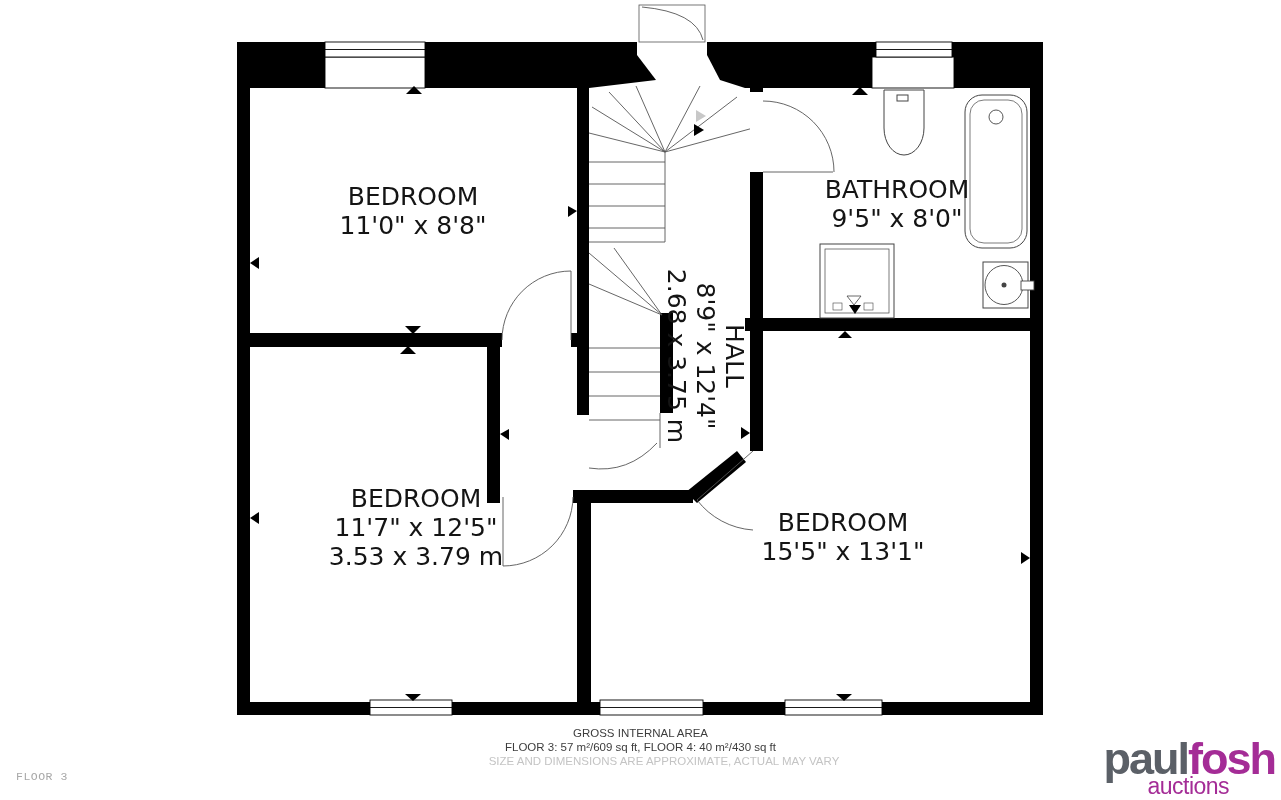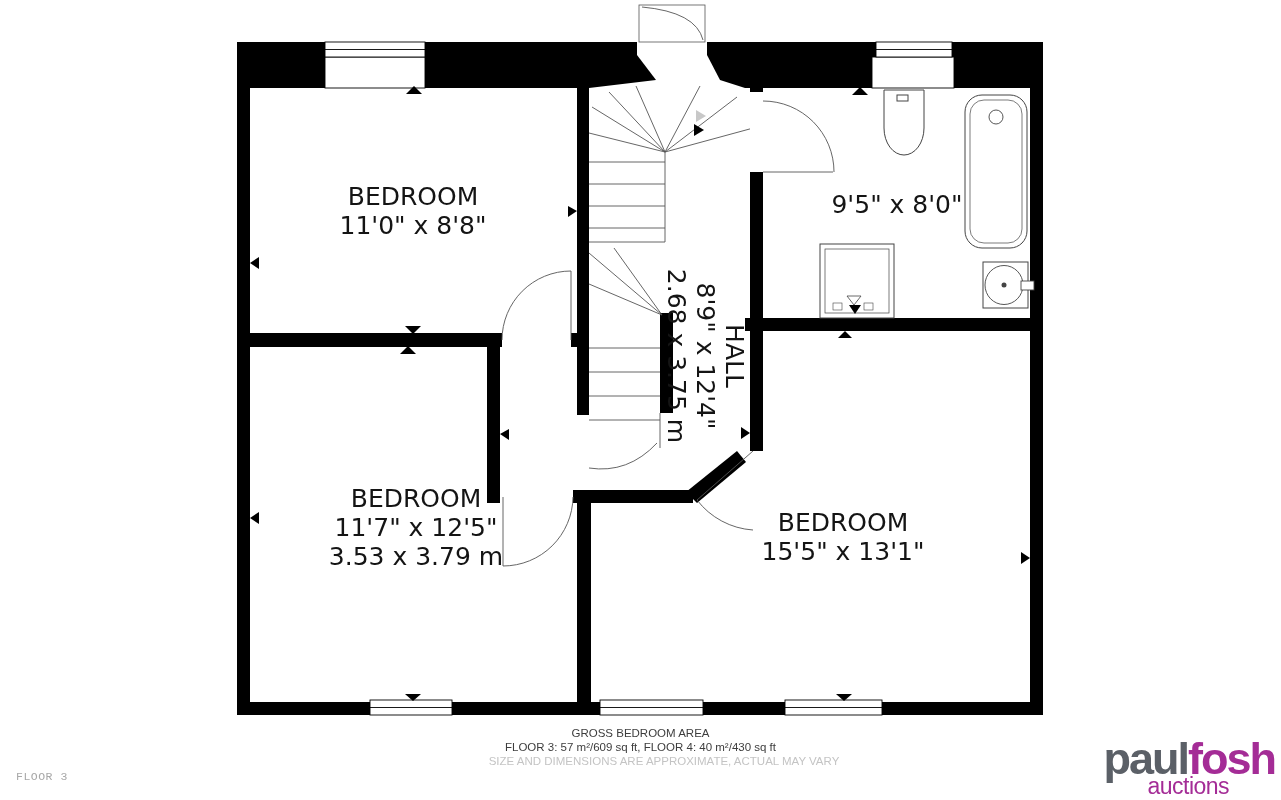--- a/index.html
+++ b/index.html
@@ -187,20 +187,21 @@
     <polygon points="405,694 421,694 413,701"></polygon>
   </g>
 </svg>
 
 <div class="room-label" style="left:413px;top:211px">
   <div>BEDROOM</div>
   <div>11'0" x 8'8"</div>
 </div>
 
 <div class="room-label" style="left:897px;top:204px">
+  <div>BATHROOM</div>
   <div>9'5" x 8'0"</div>
 </div>
 
 <div class="room-label rotated" style="left:705px;top:356px">
   <div>HALL</div>
   <div>8'9" x 12'4"</div>
   <div>2.68 x 3.75 m</div>
 </div>
 
 <div class="room-label" style="left:416px;top:527px">
@@ -208,21 +209,21 @@
   <div>11'7" x 12'5"</div>
   <div>3.53 x 3.79 m</div>
 </div>
 
 <div class="room-label" style="left:843px;top:537px">
   <div>BEDROOM</div>
   <div>15'5" x 13'1"</div>
 </div>
 
 <div class="footer">
-  <div>GROSS BEDROOM AREA</div>
+  <div>GROSS INTERNAL AREA</div>
   <div>FLOOR 3: 57 m²/609 sq ft, FLOOR 4: 40 m²/430 sq ft</div>
   <div class="disclaimer">SIZE AND DIMENSIONS ARE APPROXIMATE, ACTUAL MAY VARY</div>
 </div>
 
 <div class="floor-tag">FLOOR 3</div>
 
 <div class="logo">
   <div class="logo-main"><span class="lg">paul</span><span class="lm">fosh</span></div>
   <div class="logo-tag">auctions</div>
 </div>

